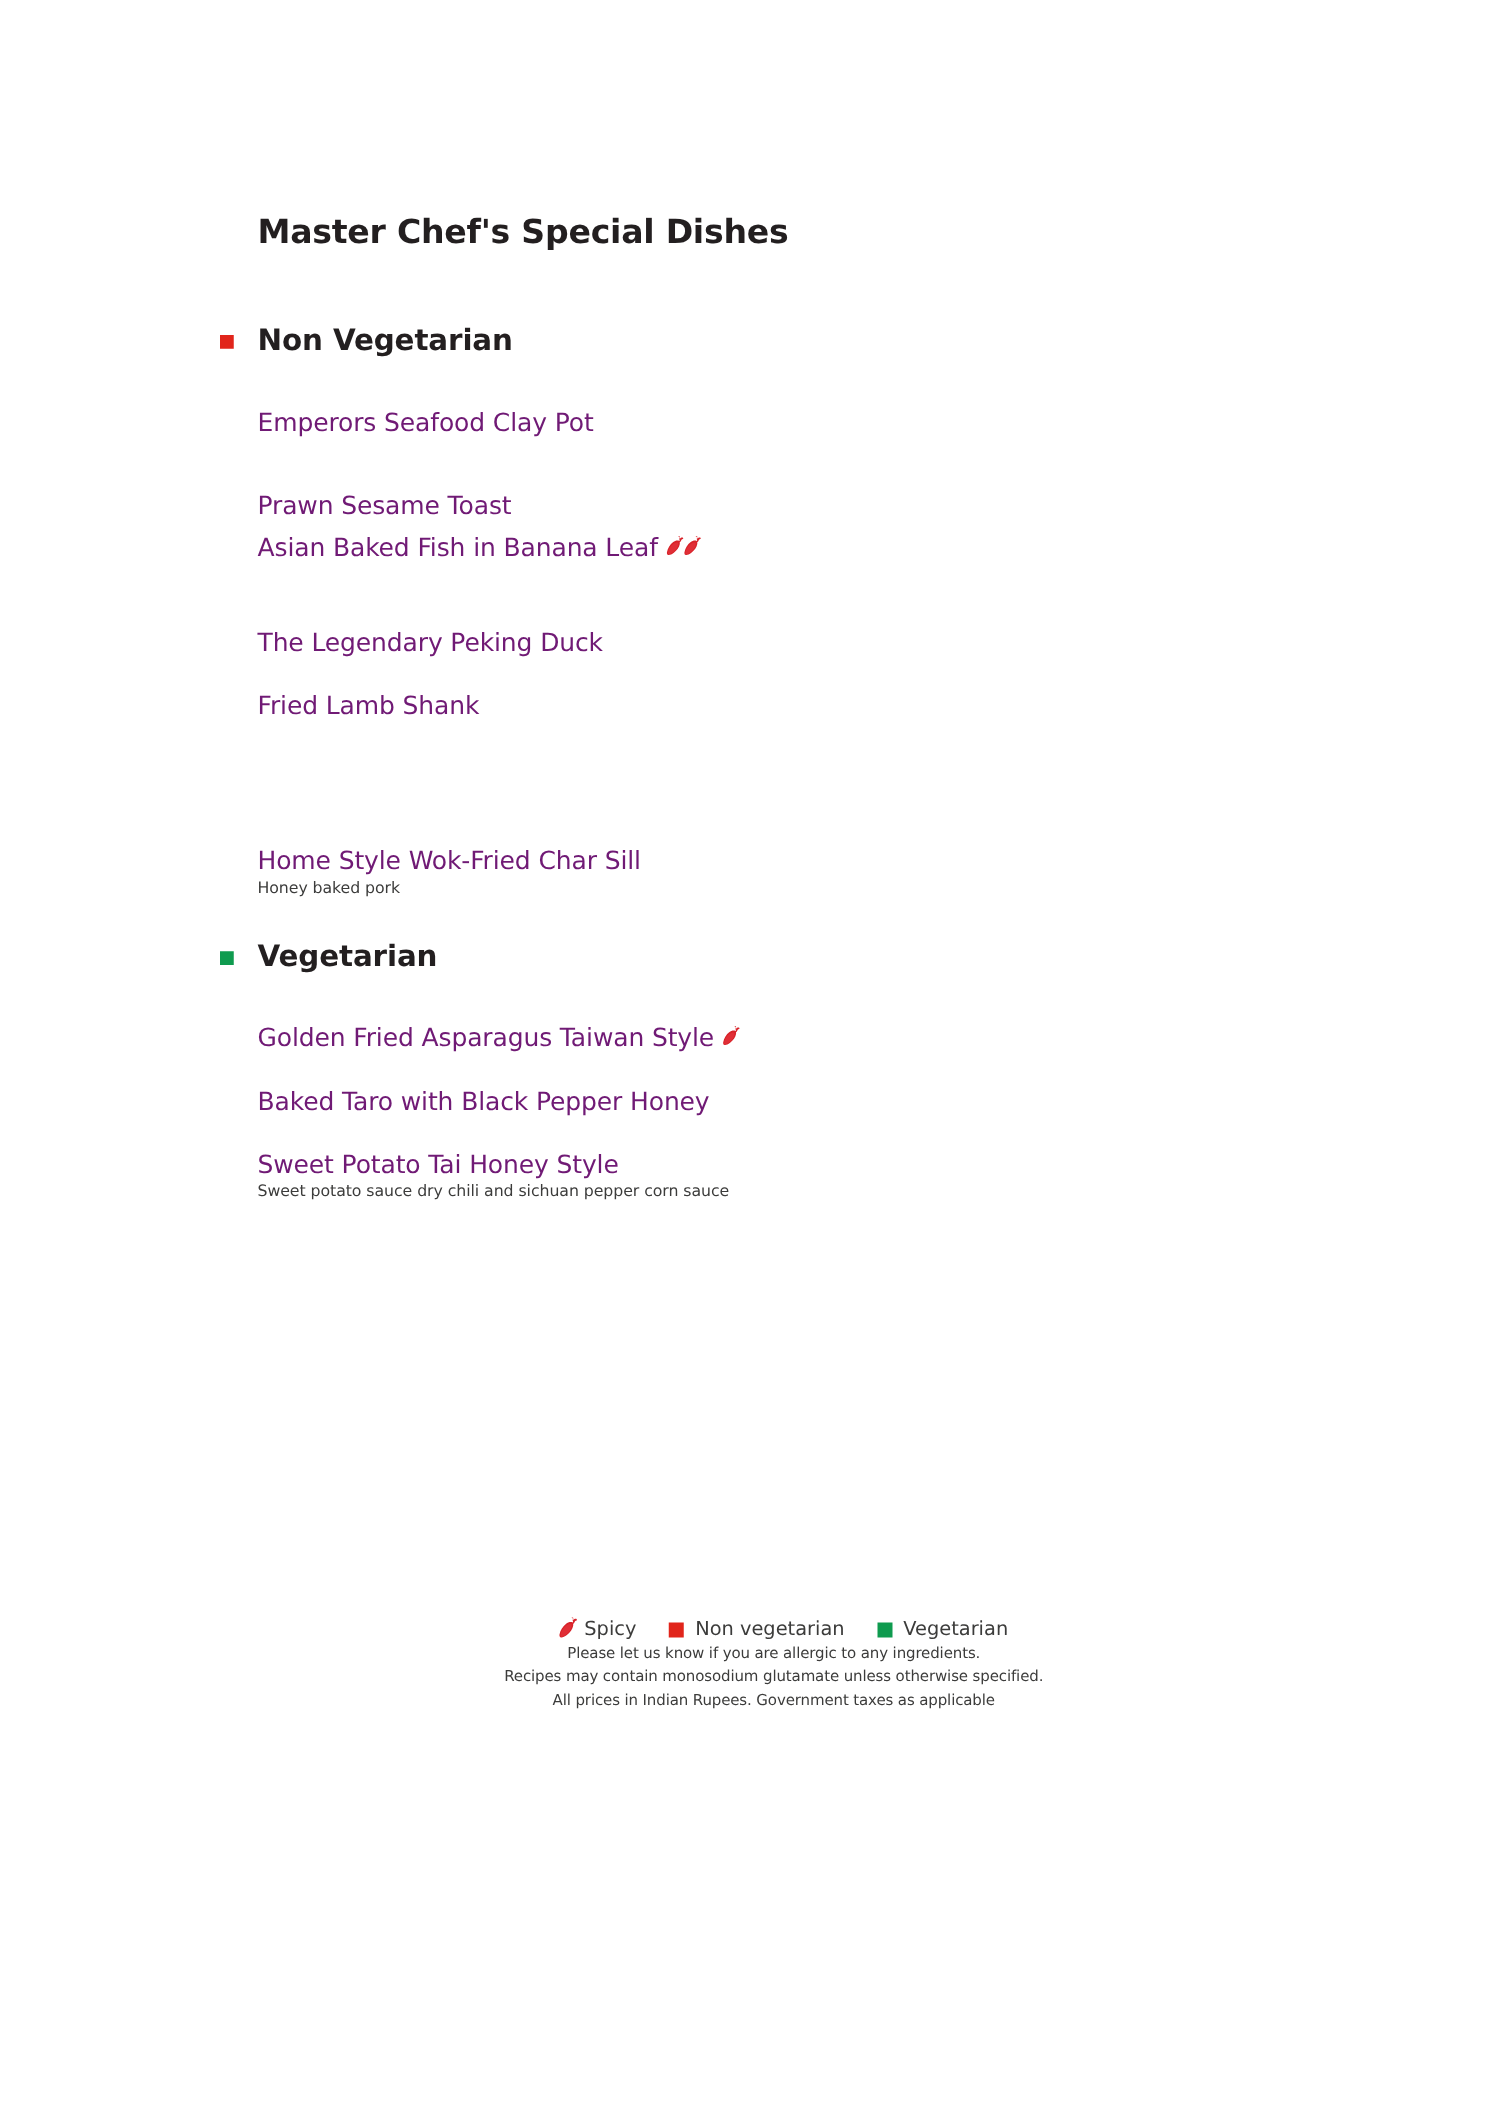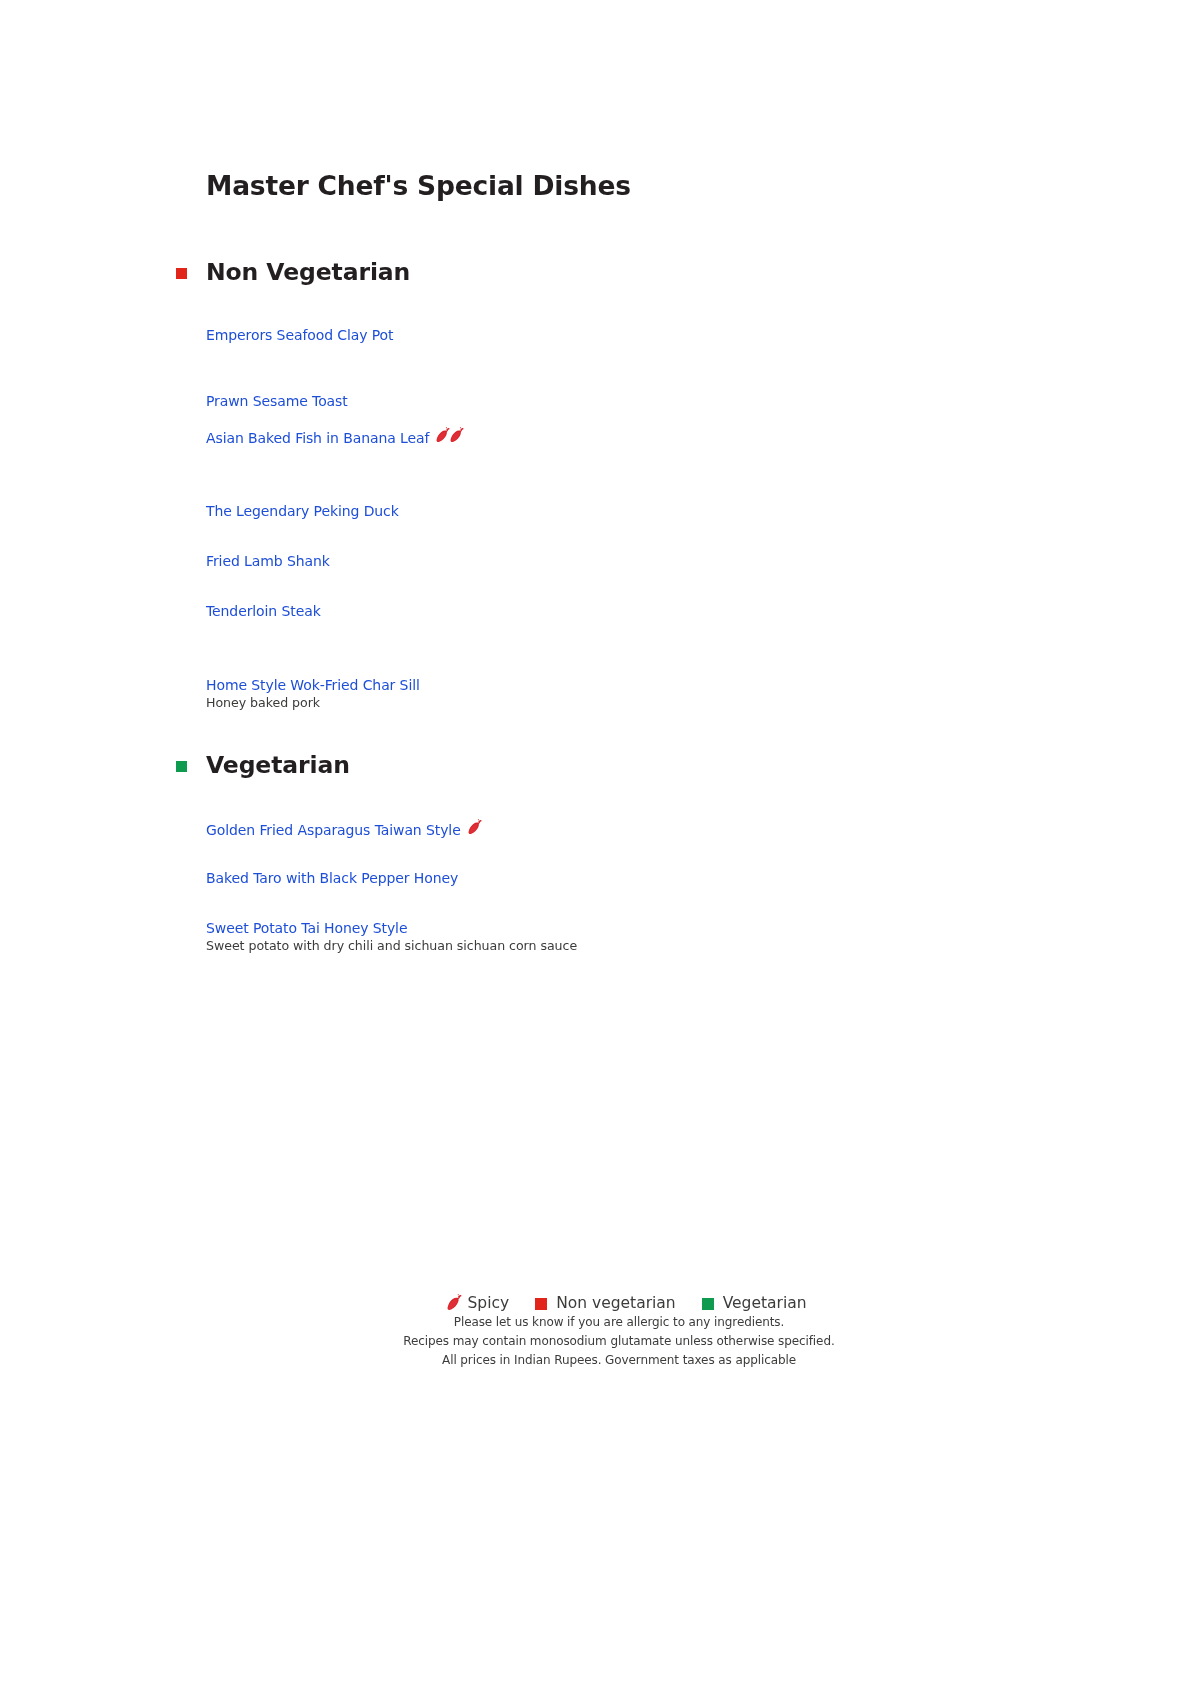--- a/index.html
+++ b/index.html
@@ -59,22 +59,22 @@
 
   .section-title {
     font-size: 23.5px;
     font-weight: bold;
     color: #231f20;
     letter-spacing: -0.1px;
     line-height: 1;
     white-space: nowrap;
   }
   .item-name {
-    font-size: 14px;
-    color: #1d4ed8;
+    font-size: 20px;
+    color: #701a75;
     letter-spacing: -0.1px;
     line-height: 1.15;
     white-space: nowrap;
   }
   .item-desc {
     font-size: 12.6px;
     color: #3c3c3b;
     letter-spacing: -0.05px;
     line-height: 1.2;
     margin-top: 2px;
@@ -166,21 +166,20 @@
                 <path d="M10.4 5.4c-1.3-.5-3 0-4.5 1.2C3.7 8.3 1.9 11 1.4 13.9c-.1.8.1 1.3.6 1.4.8.1 2.3-.5 3.8-1.7 2.3-1.8 4-4.3 4.4-6.4.1-.7.1-1.3-.1-1.7z" fill="#e8393f" opacity=".55"></path>
               </svg></span></span></div>
       </div>
       <div class="section" style="top: 503px; left: 182px;">
         <div class="item-name"><span>The Legendary Peking Duck</span></div>
       </div>
       <div class="section" style="top: 553px; left: 182px;">
         <div class="item-name"><span>Fried Lamb Shank</span></div>
       </div>
       <div class="section" style="top: 603px; left: 182px;">
-        <div class="item-name"><span>Tenderloin Steak</span></div>
       </div>
       <div class="section" style="top: 677px; left: 182px;">
         <div class="item-name"><span>Home Style Wok-Fried Char Sill</span></div>
         <div class="item-desc">Honey baked pork</div>
       </div>
       <div class="section" style="top: 751px;">
         <div class="section-header">
           <span class="sq veg"></span>
           <span class="section-title">Vegetarian</span>
         </div>
@@ -189,21 +188,21 @@
         <div class="item-name"><span>Golden Fried Asparagus Taiwan Style</span><span class="chilis"><span class="chili"><svg viewBox="0 0 16 19" width="15" height="18" aria-hidden="true">
                 <path d="M11.6 1.2c-.5.3-.6 1-.3 1.6.2.4.1.8-.2 1.1-1.6-.6-3.6-.2-5.4 1.2C3.4 6.8 1.2 10 .6 13.6c-.2 1.2.3 2.1 1.2 2.3 1.1.2 2.9-.5 4.7-1.9 2.6-2 4.6-4.9 5-7.3.1-.6.1-1.1 0-1.6.6-.4 1.1-1 1.3-1.7.2-.6.5-.9.9-.9.5 0 .8-.4.8-.8 0-.5-.4-.8-.9-.8-.8 0-1.5.4-1.9 1.1-.1-.5-.2-.9-.1-1.3.1-.5-.1-1-.5-1.1-.3-.1-.6 0-.9.2z" fill="#d8232a"></path>
                 <path d="M10.4 5.4c-1.3-.5-3 0-4.5 1.2C3.7 8.3 1.9 11 1.4 13.9c-.1.8.1 1.3.6 1.4.8.1 2.3-.5 3.8-1.7 2.3-1.8 4-4.3 4.4-6.4.1-.7.1-1.3-.1-1.7z" fill="#e8393f" opacity=".55"></path>
               </svg></span></span></div>
       </div>
       <div class="section" style="top: 870px; left: 182px;">
         <div class="item-name"><span>Baked Taro with Black Pepper Honey</span></div>
       </div>
       <div class="section" style="top: 920px; left: 182px;">
         <div class="item-name"><span>Sweet Potato Tai Honey Style</span></div>
-        <div class="item-desc">Sweet potato with dry chili and sichuan sichuan corn sauce</div>
+        <div class="item-desc">Sweet potato sauce dry chili and sichuan pepper corn sauce</div>
       </div>
     </div>
 
   <div class="footer" style="top:1294px;">
     <div class="legend">
       <span class="legend-item">
         <span class="legend-chili">
           <svg viewBox="0 0 16 19" width="16" height="19" aria-hidden="true">
             <path d="M11.6 1.2c-.5.3-.6 1-.3 1.6.2.4.1.8-.2 1.1-1.6-.6-3.6-.2-5.4 1.2C3.4 6.8 1.2 10 .6 13.6c-.2 1.2.3 2.1 1.2 2.3 1.1.2 2.9-.5 4.7-1.9 2.6-2 4.6-4.9 5-7.3.1-.6.1-1.1 0-1.6.6-.4 1.1-1 1.3-1.7.2-.6.5-.9.9-.9.5 0 .8-.4.8-.8 0-.5-.4-.8-.9-.8-.8 0-1.5.4-1.9 1.1-.1-.5-.2-.9-.1-1.3.1-.5-.1-1-.5-1.1-.3-.1-.6 0-.9.2z" fill="#d8232a"></path>
             <path d="M10.4 5.4c-1.3-.5-3 0-4.5 1.2C3.7 8.3 1.9 11 1.4 13.9c-.1.8.1 1.3.6 1.4.8.1 2.3-.5 3.8-1.7 2.3-1.8 4-4.3 4.4-6.4.1-.7.1-1.3-.1-1.7z" fill="#e8393f" opacity=".55"></path>

